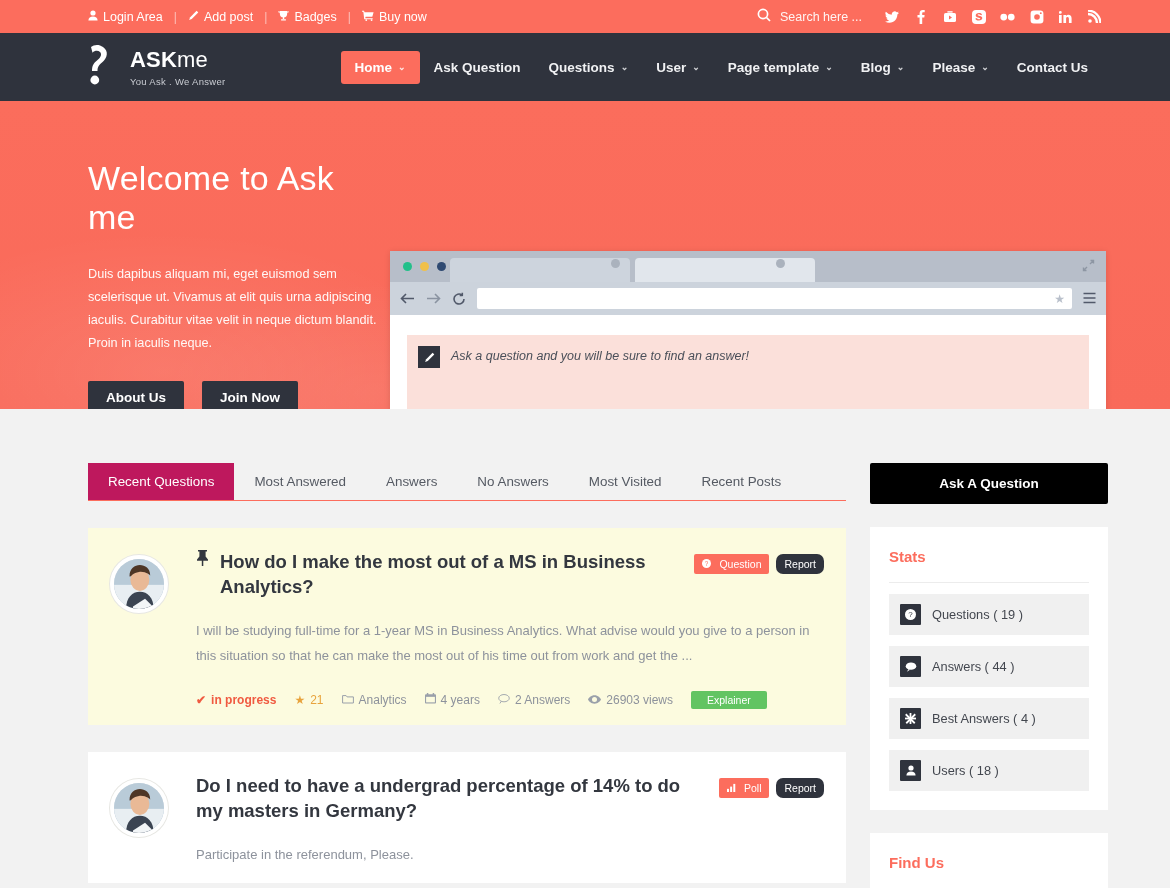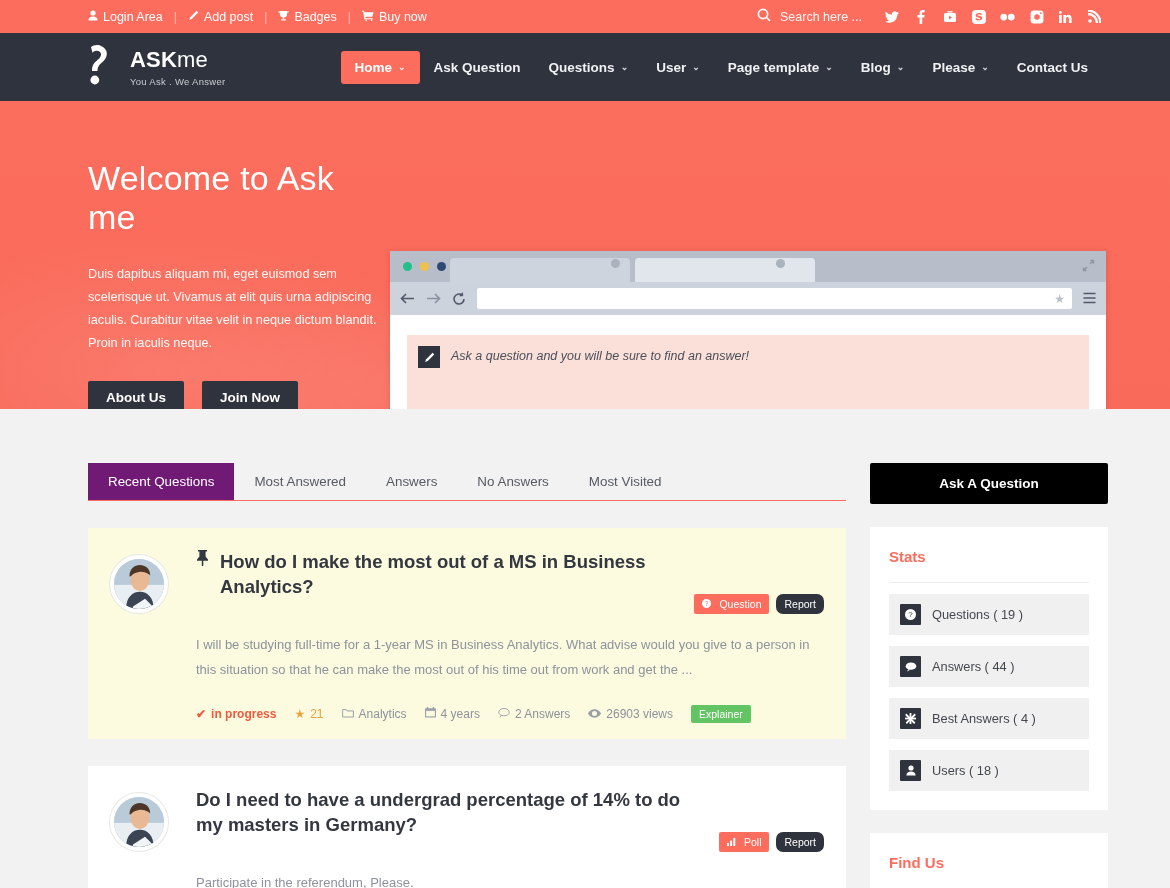--- a/index.html
+++ b/index.html
@@ -133,21 +133,21 @@
     margin-top: 54px;
   }
   .col-left { width: 758px; }
   .col-right { width: 238px; }
 
   
   .tabs { display: flex; align-items: flex-end; border-bottom: 1px solid #fc6d5d; }
   .tab {
     font-size: 13.4px; color: #555a63; padding: 11px 20px; cursor: pointer; white-space: nowrap;
   }
-  .tab.active { background: #701a75; color: #fff; font-weight: normal; }
+  .tab.active { background: #be185d; color: #fff; font-weight: normal; }
 
   
   .qcard {
     display: flex; gap: 0;
     padding: 22px 22px 0 22px;
     margin-top: 27px;
     position: relative;
   }
   .qcard.highlight { background: #fcfbdf; }
   .qcard.plain { background: #fff; }
@@ -162,37 +162,37 @@
   .q-main { flex: 1; padding-left: 14px; padding-bottom: 16px; }
   .q-head { display: flex; align-items: flex-start; gap: 10px; }
   .q-title {
     font-size: 18.5px; font-weight: bold; color: #33373f; line-height: 1.35;
     flex: 1; display: flex; align-items: flex-start; gap: 11px;
   }
   .pin-ico { font-size: 15px; color: #33373f; line-height: 1.4; }
   .q-tags { display: flex; gap: 7px; padding-top: 4px; flex-shrink: 0; }
   .tag {
     font-size: 10.5px; color: #fff; padding: 4px 8px; border-radius: 2px;
-    display: flex; align-items: center; gap: 8px; white-space: nowrap; cursor: pointer; margin-top: 40px;
+    display: flex; align-items: center; gap: 8px; white-space: nowrap; cursor: pointer;
   }
   .tag.coral { background: #fc6d5d; }
   .tag.dark { background: #2f333d; border-radius: 7px; }
   .q-excerpt {
     margin-top: 18px; font-size: 13px; color: #8d929c; line-height: 1.95;
   }
   .q-meta {
     display: flex; align-items: center; gap: 18px;
     margin-top: 22px; font-size: 12px; color: #8d929c;
   }
   .meta-i { display: flex; align-items: center; gap: 5px; white-space: nowrap; }
   .meta-i.status { color: #f05a41; font-weight: bold; }
   .meta-i.votes { color: #e8a33d; }
   .badge-green {
     background: #62c462; color: #fff; font-size: 10.5px;
-    padding: 3px 8px; border-radius: 2px;
+    padding: 3px 16px; border-radius: 2px;
   }
 
   
   .ask-q-btn {
     width: 100%; background: #000000; color: #fff; border: none; cursor: pointer;
     font-size: 13.5px; font-weight: bold; padding: 13px 0; border-radius: 2px;
   }
   .widget { background: #fff; margin-top: 23px; padding: 21px 19px 19px 19px; }
   .widget-title {
     font-size: 15px; font-weight: bold; color: #fc6d5d;
@@ -436,20 +436,21 @@
 
 <div class="main">
 
   <div class="col-left">
     <div class="tabs">
       <div class="tab active">Recent Questions</div>
       <div class="tab">Most Answered</div>
       <div class="tab">Answers</div>
       <div class="tab">No Answers</div>
       <div class="tab">Most Visited</div>
+      <div class="tab">Recent Posts</div>
     </div>
 
     <div class="qcard highlight">
       <div class="avatar-col">
         <div class="avatar">
           <svg viewBox="0 0 58 58">
               <rect width="58" height="58" fill="#b9cbd8"></rect>
               <rect y="30" width="58" height="28" fill="#e8eef2"></rect>
               <path d="M14 58c0-13 7-20 16-20s16 7 16 20z" fill="#3b4452"></path>
               <ellipse cx="30" cy="24" rx="11" ry="13" fill="#e9b996"></ellipse>

